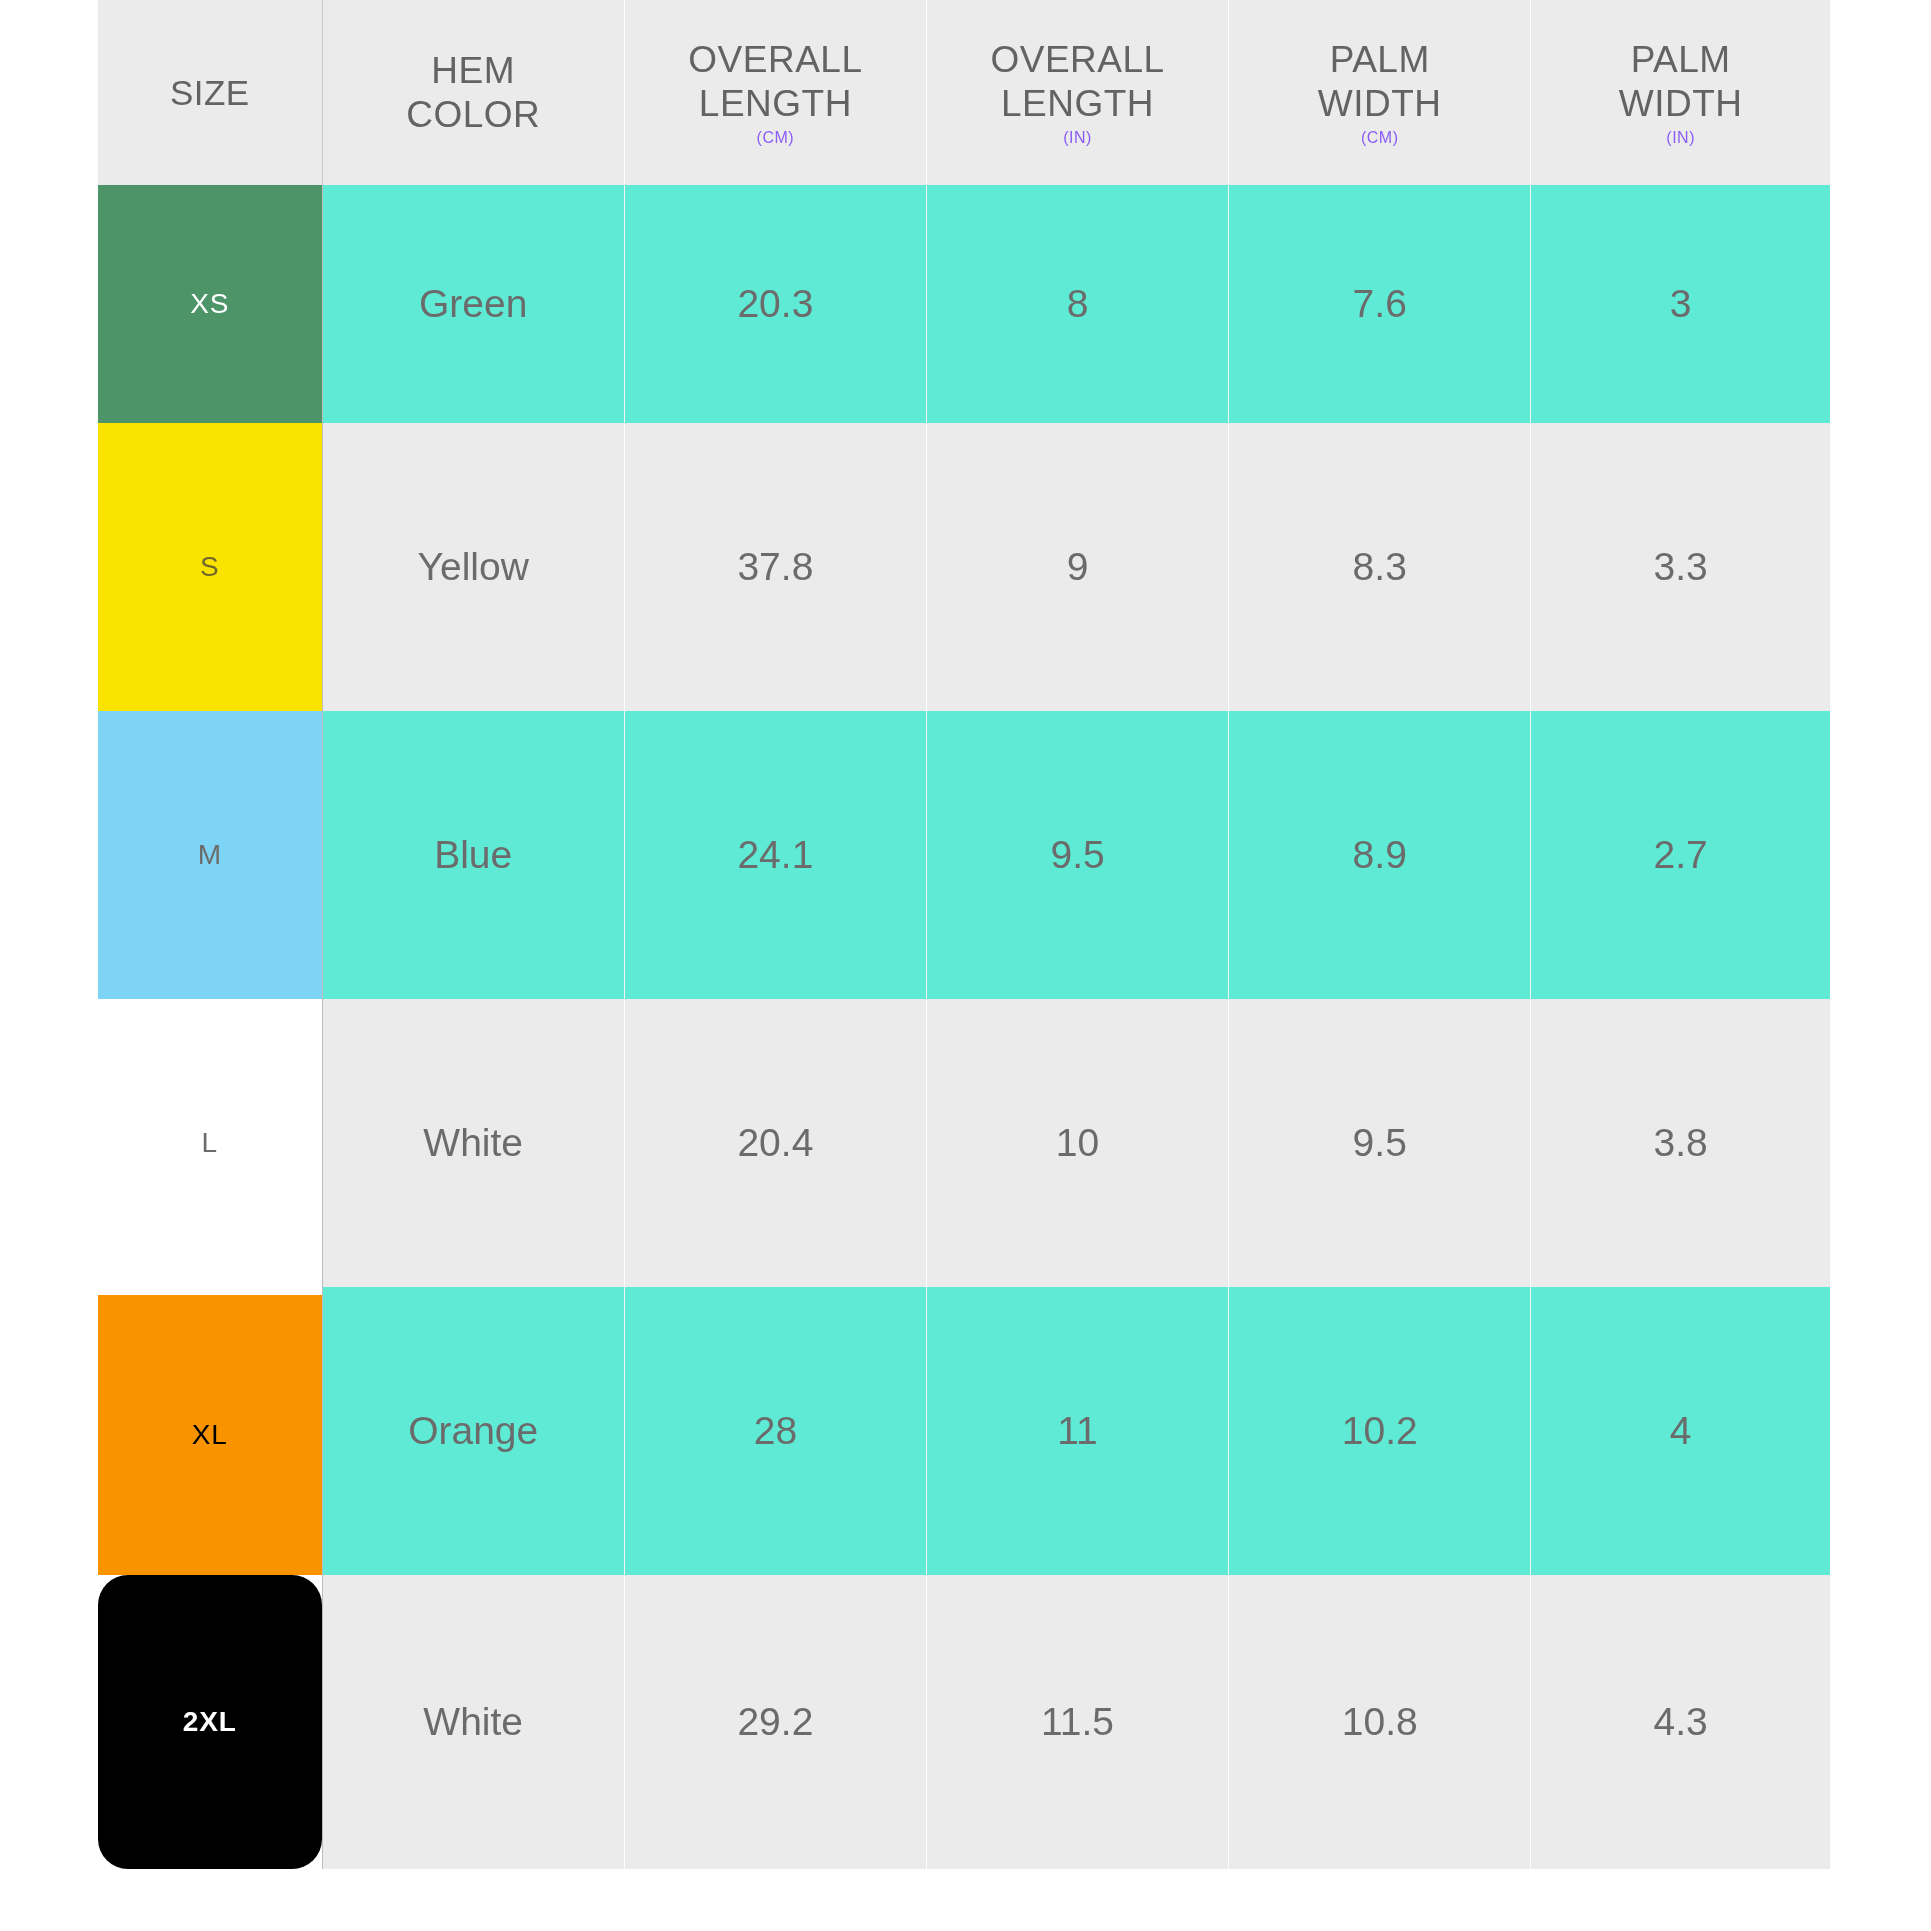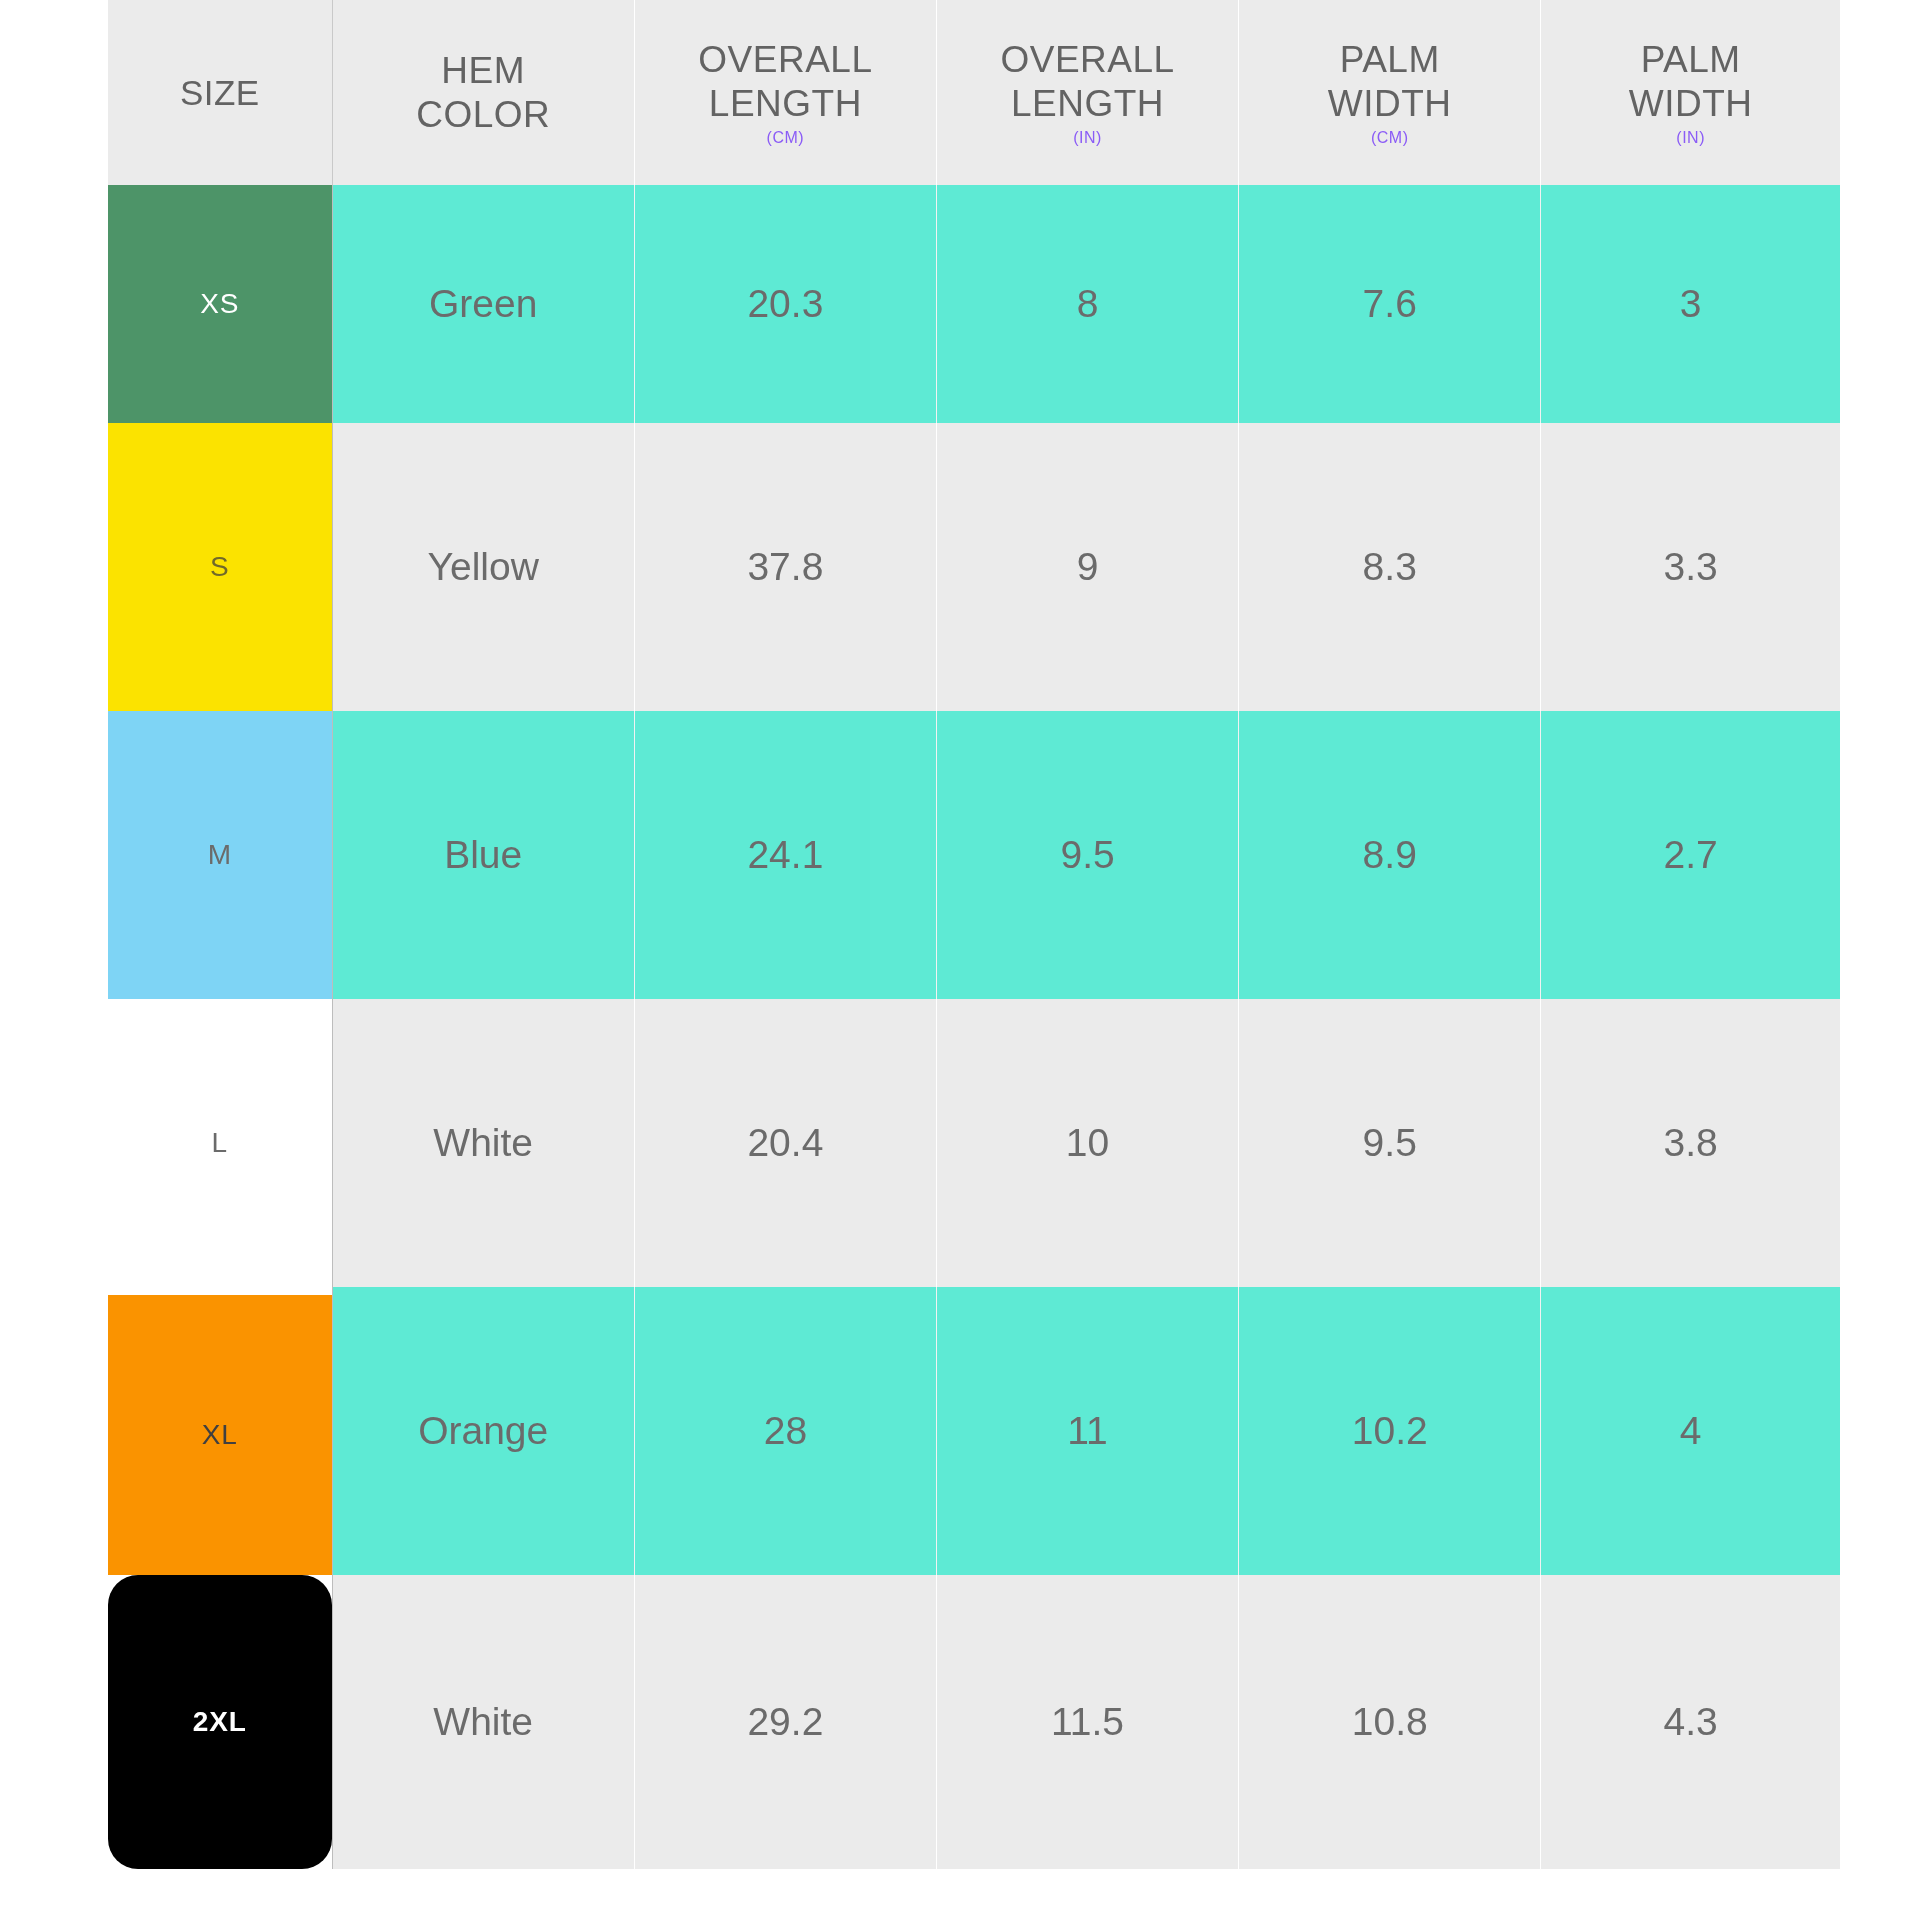--- a/index.html
+++ b/index.html
@@ -14,21 +14,21 @@
   #page {
     position: relative;
     width: 1931px;
     height: 1931px;
     background: #ffffff;
     overflow: hidden;
   }
 
   .size-table {
     position: absolute;
-    left: 108px;
+    left: 98px;
     top: 0px;
     width: 1732px;
     border-collapse: collapse;
     table-layout: fixed;
   }
 
   
   col.c-size  { width: 224px; }
   col.c-hem   { width: 302px; }
   col.c-olcm  { width: 302px; }
@@ -215,21 +215,21 @@
         </td>
         <td>White</td>
         <td>20.4</td>
         <td>10</td>
         <td>9.5</td>
         <td>3.8</td>
       </tr>
 
       <tr class="odd">
         <td class="size-cell">
-          <div class="swatch" style="background: rgb(250, 147, 0); color: #404040; margin-top: 8px;">
+          <div class="swatch" style="background: rgb(250, 147, 0); color: #000000; margin-top: 8px;">
             <span>XL</span>
           </div>
         </td>
         <td>Orange</td>
         <td>28</td>
         <td>11</td>
         <td>10.2</td>
         <td>4</td>
       </tr>
 

